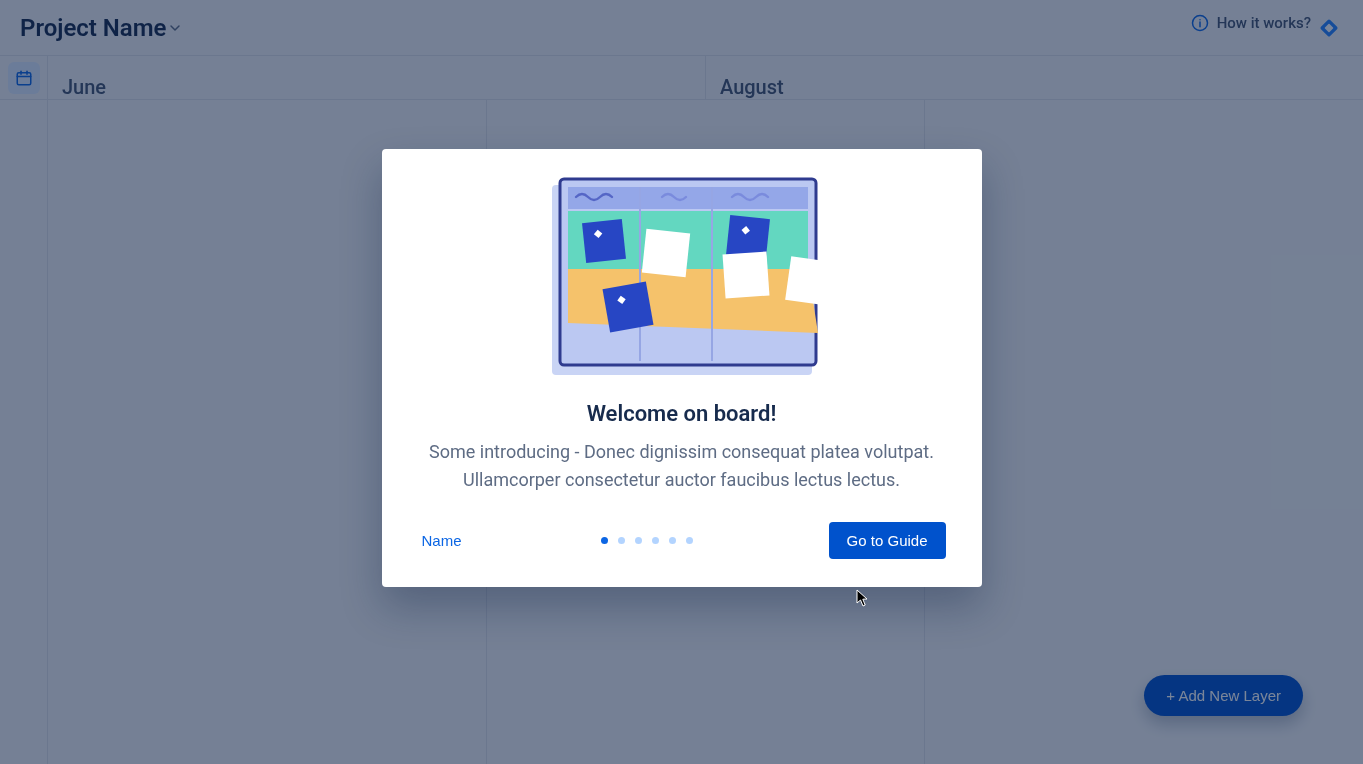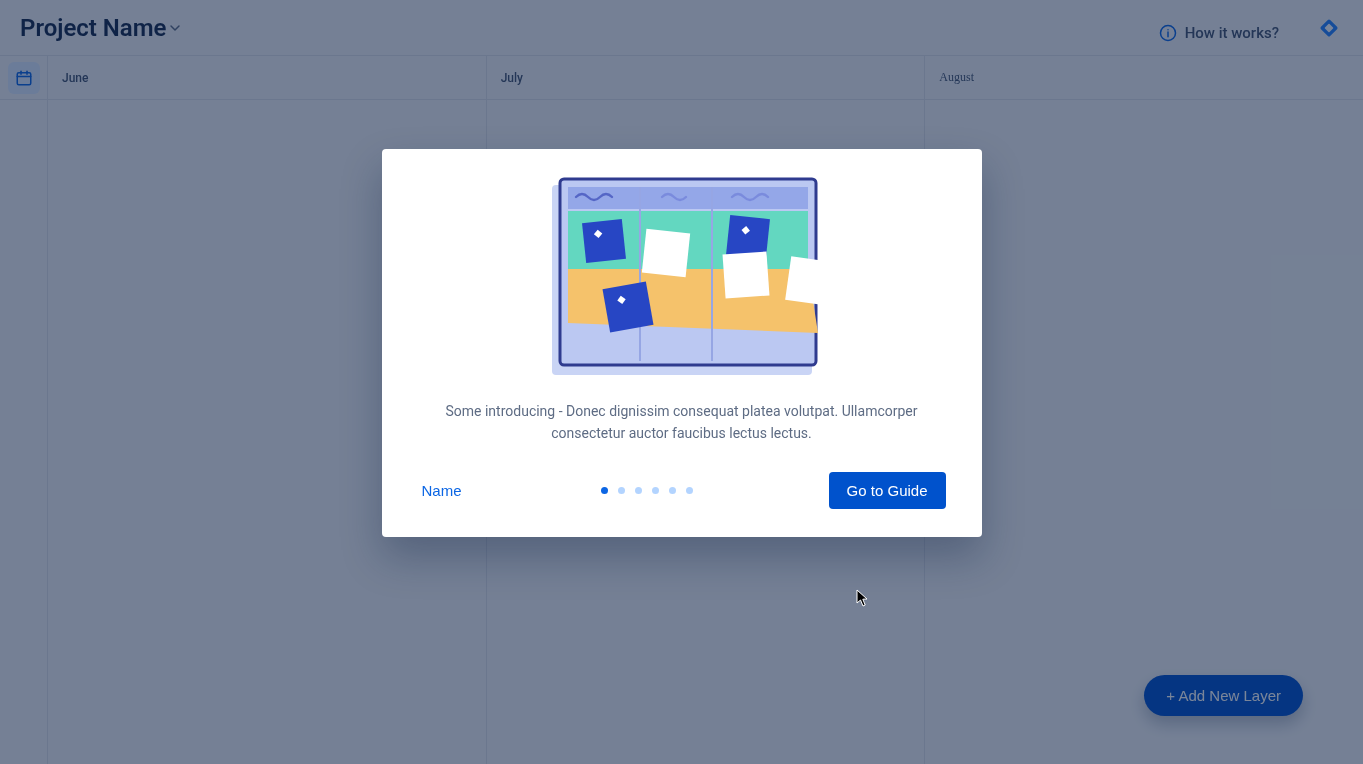--- a/index.html
+++ b/index.html
@@ -41,22 +41,22 @@
     display: flex;
     align-items: center;
     font-size: 24px;
     font-weight: 600;
     color: var(--text-dark);
     cursor: pointer;
   }
   .project-title .chev { color: var(--text-light); display:flex; }
   .header-right {
     display: flex;
-    align-items: flex-end;
-    gap: 36px;
+    align-items: flex-start;
+    gap: 4px;
   }
   .how-link {
     display: flex;
     align-items: center;
     gap: 8px;
     color: var(--text-muted);
     font-size: 15px;
     font-weight: 500;
     cursor: pointer;
   }
@@ -80,28 +80,28 @@
   .cal-btn .ico-wrap {
     width: 32px; height: 32px;
     border-radius: 6px;
     background: #DEEBFF;
     color: var(--primary);
     display:flex; align-items:center; justify-content:center;
   }
   .month-col {
     flex: 1 1 0;
     display: flex;
-    align-items: center;
+    align-items: flex-end;
     padding: 0 14px;
-    font-size: 12px;
+    font-size: 20px;
     font-weight: 500;
     color: var(--text-muted);
     border-right: 1px solid var(--border);
   }
-  .month-col:last-child { border-right: 0; font-family: Liberation Serif, serif; }
+  .month-col:last-child { border-right: 0; }
   
   .canvas {
     position: relative;
     height: calc(100% - 56px - 44px);
     display: flex;
   }
   .canvas .spacer {
     width: 48px;
     border-right: 1px solid var(--border);
   }
@@ -154,21 +154,21 @@
     height: 210px;
     margin: 0 auto 18px;
   }
   .modal h2 {
     font-size: 22px;
     font-weight: 600;
     color: var(--text-dark);
     margin: 12px 0 12px;
   }
   .modal p {
-    font-size: 14px;
+    font-size: 18px;
     line-height: 1.55;
     color: var(--text-light);
     margin: 12px auto 28px;
     max-width: 510px;
   }
   .modal-footer {
     display: flex;
     align-items: center;
     justify-content: space-between;
   }
@@ -255,23 +255,20 @@
             <line x1="3" y1="10" x2="21" y2="10"></line>
             <line x1="8" y1="3" x2="8" y2="7"></line>
             <line x1="16" y1="3" x2="16" y2="7"></line>
           </svg>
       </span>
     </div>
     <div class="month-col">
         <span>June</span>
       </div>
     <div class="month-col">
-        <span>July</span>
-      </div>
-    <div class="month-col">
         <span>August</span>
       </div>
   </div>
 
   <div class="canvas">
     <div class="spacer"></div>
     <div class="col"></div>
     <div class="col"></div>
     <div class="col"></div>
   </div>
@@ -306,20 +303,21 @@
           <rect x="64" y="58" width="6" height="6" fill="#fff" transform="rotate(45 67 61) rotate(-6 72 68)"></rect>
           <rect x="112" y="58" width="44" height="44" fill="#fff" transform="rotate(6 134 80)"></rect>
           <rect x="196" y="44" width="40" height="40" fill="#2746C4" transform="rotate(6 216 64)"></rect>
           <rect x="210" y="54" width="6" height="6" fill="#fff" transform="rotate(45 213 57) rotate(6 216 64)"></rect>
           <rect x="192" y="80" width="44" height="44" fill="#fff" transform="rotate(-4 214 102)"></rect>
           <rect x="256" y="86" width="44" height="44" fill="#fff" transform="rotate(8 278 108)"></rect>
           <rect x="74" y="112" width="44" height="44" fill="#2746C4" transform="rotate(-10 96 134)"></rect>
           <rect x="88" y="124" width="6" height="6" fill="#fff" transform="rotate(45 91 127) rotate(-10 96 134)"></rect>
         </svg>
       </div>
+      <h2>Welcome on board!</h2>
       <p>Some introducing - Donec dignissim consequat platea volutpat. Ullamcorper consectetur auctor faucibus lectus lectus.</p>
       <div class="modal-footer">
         <button class="skip-btn">
           <span>Name</span>
         </button>
         <div class="dots">
           <span class="dot active"></span>
           <span class="dot"></span>
           <span class="dot"></span>
           <span class="dot"></span>

